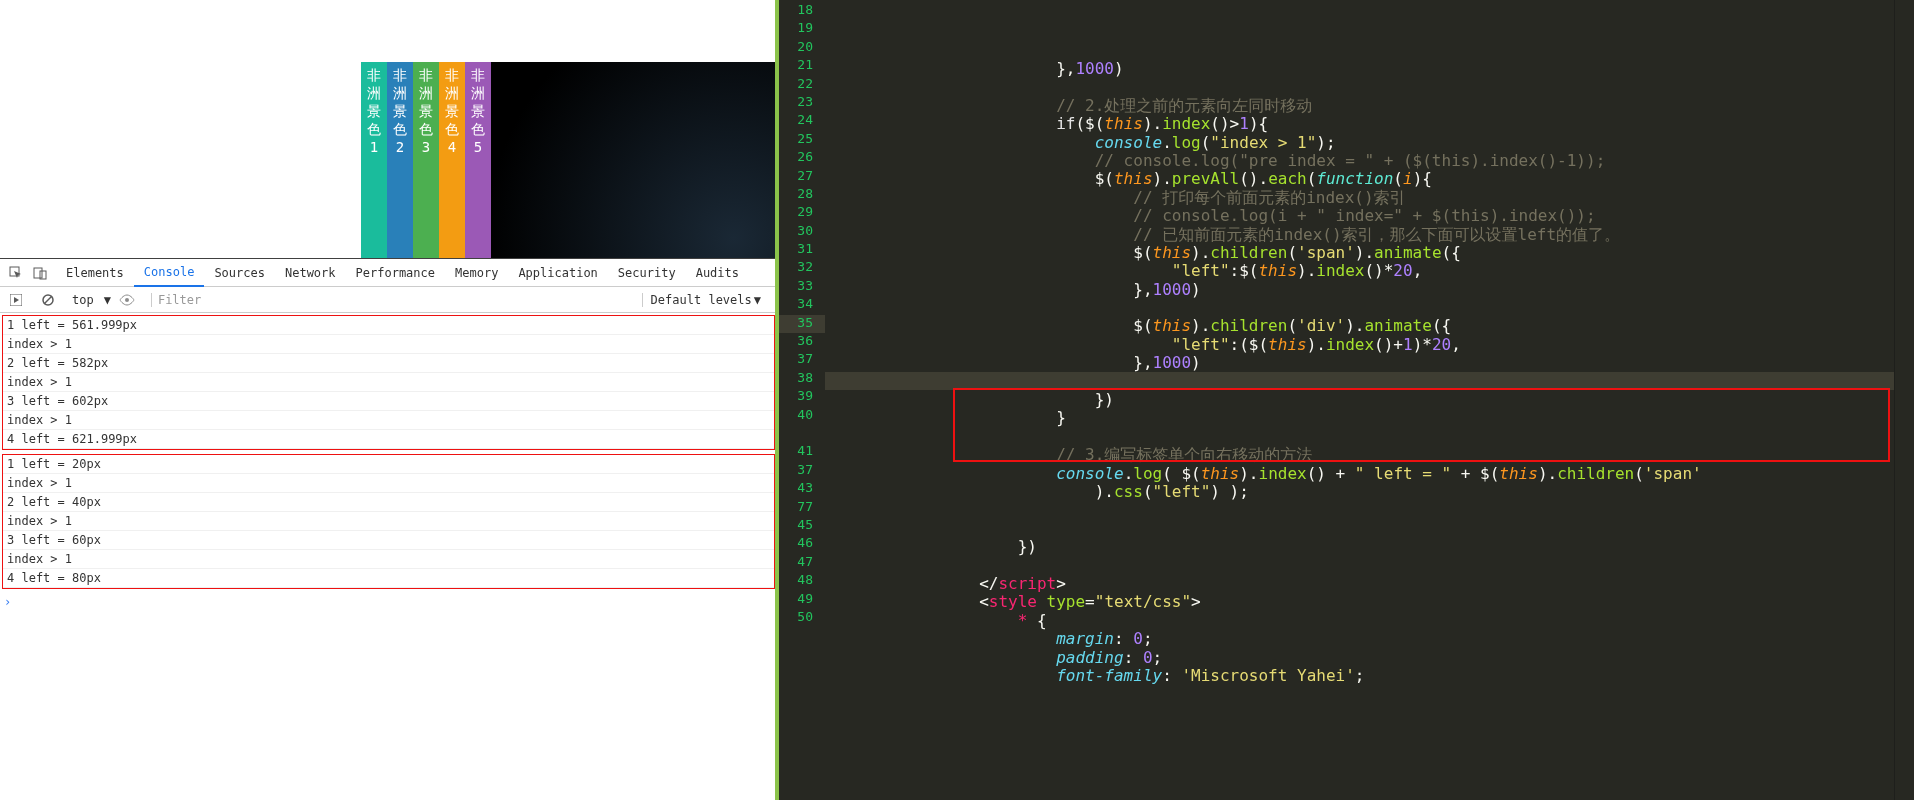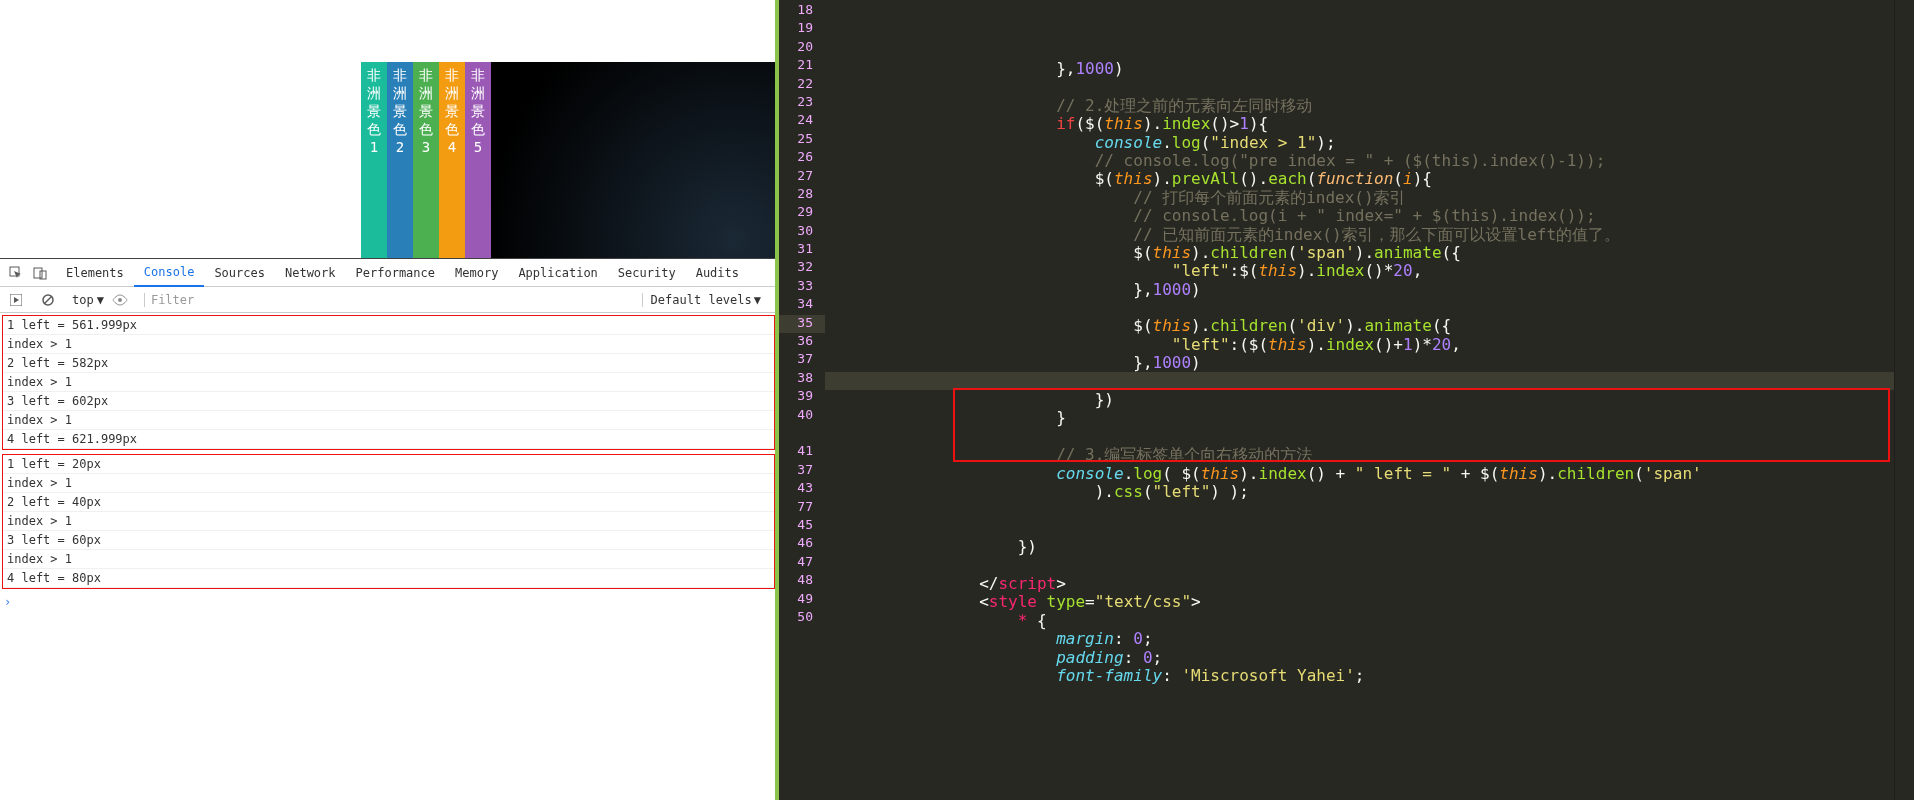--- a/index.html
+++ b/index.html
@@ -8,42 +8,42 @@
 .preview-area{height:258px;background:#fff;position:relative;overflow:hidden}
 .dark-bg{position:absolute;left:361px;top:62px;right:0;bottom:0;background:radial-gradient(circle at 90% 90%,#1a2835 0%,#000 60%)}
 .tabs{position:absolute;top:62px;left:361px;display:flex}
 .tab{width:26px;height:196px;color:#fff;font-size:14px;display:flex;flex-direction:column;align-items:center;padding-top:4px;line-height:18px}
 .devtools{flex:1;display:flex;flex-direction:column;border-top:1px solid #404040;font-size:12px;color:#333}
 .dt-tabs{display:flex;align-items:center;height:28px;border-bottom:1px solid #ccc;padding:0 8px}
 .dt-icon{width:16px;height:16px;margin-right:8px;display:flex;align-items:center;justify-content:center;color:#5a5a5a}
 .dt-tab{padding:0 10px;height:28px;display:flex;align-items:center;color:#333;cursor:pointer}
 .dt-tab.active{color:#1a73e8;border-bottom:2px solid #1a73e8}
 .dt-toolbar{display:flex;align-items:center;height:26px;border-bottom:1px solid #ccc;padding:0 8px;gap:8px}
-.dt-select{display:flex;align-items:center;gap:3px}
+.dt-select{display:flex;align-items:center;gap:10px}
 .dt-filter{flex:1;color:#999;padding-left:6px;border-left:1px solid #ccc}
 .dt-levels{display:flex;align-items:center;gap:2px;padding-right:6px;border-left:1px solid #ccc;padding-left:8px}
 .console-body{flex:1;overflow:auto;position:relative}
 .log-group{border:1px solid #e11;margin:2px 0 4px 2px}
 .log-line{font-family:Consolas,monospace;font-size:12px;padding:2px 4px;border-bottom:1px solid #f0f0f0}
 .prompt{color:#367cf1;padding:2px 4px;font-family:Consolas,monospace}
 .right-pane{flex:1;display:flex;background:#272822;position:relative}
 .green-divider{width:4px;background:#8bc34a}
-.gutter{width:46px;background:#272822;color:#f0abfc;text-align:right;padding-top:2px;font-size:13px}
+.gutter{width:46px;background:#272822;color:#22c55e;text-align:right;padding-top:2px;font-size:13px}
 .gutter div{height:18.4px;padding-right:12px}
 .gutter .hl{background:#3e3d32}
 .code{flex:1;background:#272822;color:#f8f8f2;font-size:16px;white-space:pre;padding-top:2px;position:relative;overflow:hidden}
 .code .ln{height:18.4px}
 .code .hl{background:#3e3d32}
 .minimap{width:20px;background:#272822;border-left:1px solid #1e1f1c}
-.c-key{color:#ef4444}
+.c-key{color:#e5e5e5}
 .c-str{color:#e6db74}
 .c-num{color:#ae81ff}
 .c-var{color:#66d9ef;font-style:italic}
 .c-fn{color:#a6e22e}
-.c-func{color:#fdba74;font-style:italic}
+.c-func{color:#5eead4;font-style:italic}
 .c-obj{color:#fd971f;font-style:italic}
 .c-com{color:#75715e}
 .c-punc{color:#f8f8f2}
 .c-tag{color:#f92672}
 .c-attr{color:#a6e22e}
 .red-box{border:2px solid #e11;position:absolute}
 svg{display:block}
 .eye-icon{opacity:0.7}
 </style>
 </head>

